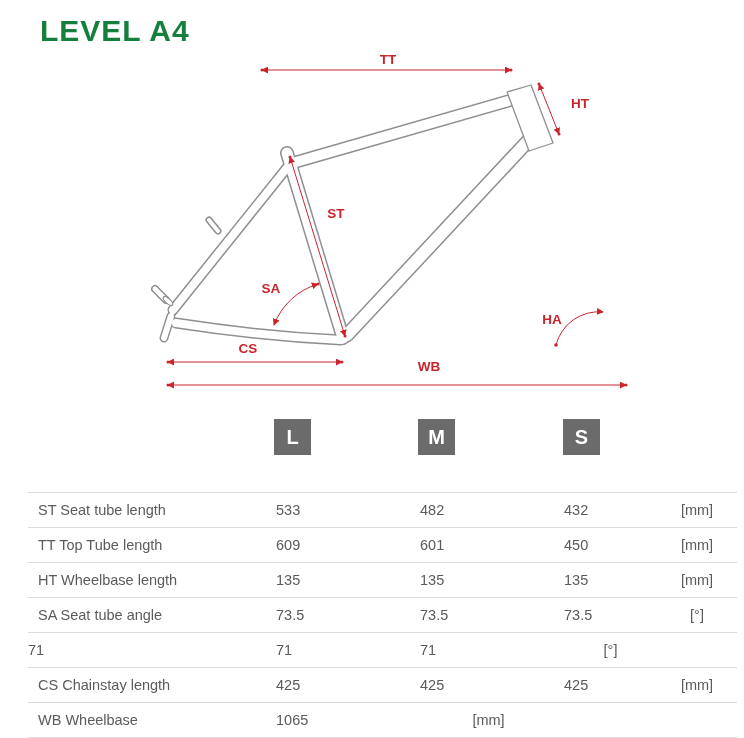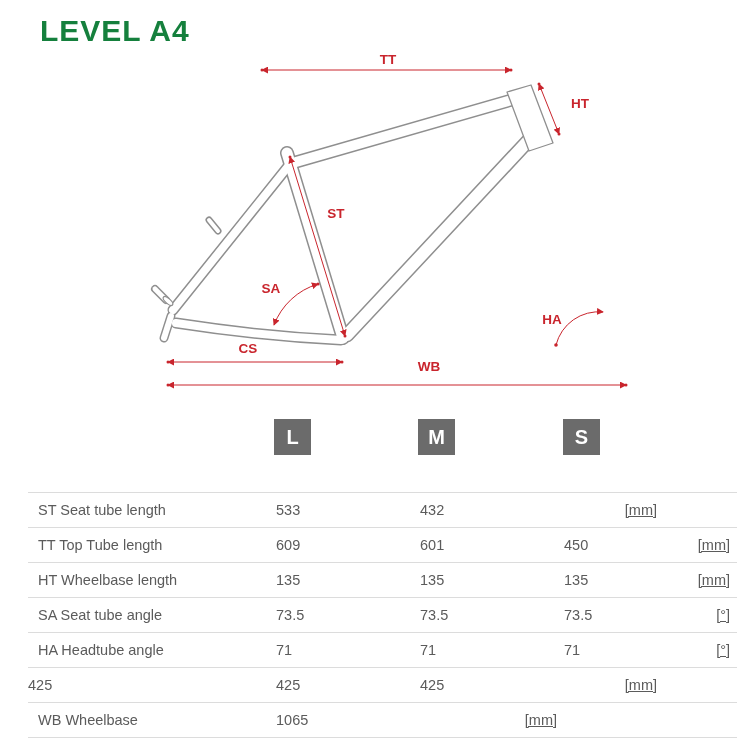--- a/index.html
+++ b/index.html
@@ -17,21 +17,21 @@
   .size-headers{position:absolute;left:0;top:419px;width:744px;height:36px;}
   .size-box{position:absolute;width:37px;height:36px;background:#6b6b6b;color:#ffffff;
             font-size:20px;font-weight:bold;text-align:center;line-height:36px;}
   .size-box.l{left:274px;} .size-box.m{left:418px;} .size-box.s{left:563px;}
   .geo-table{position:absolute;left:28px;top:492px;width:709px;}
   .geo-row{display:grid;grid-template-columns:248px 144px 144px 100px 1fr;
            height:34px;line-height:34px;border-top:1px solid #dcdcdc;
            font-size:14.5px;color:#5b5b5b;}
   .geo-row:last-child{border-bottom:1px solid #dcdcdc;}
   .geo-row .label{padding-left:10px;}
-  .geo-row .unit{text-align:right;padding-right:7px;text-decoration:underline;}
+  .geo-row .unit{text-align:center;padding-right:7px;}
 </style>
 </head>
 <body>
 
 <div class="page">
 
   <div class="title">LEVEL A4</div>
 
   <svg class="diagram" viewBox="0 0 744 405">
     <defs>
@@ -104,20 +104,21 @@
   <div class="size-headers">
     <div class="size-box l">L</div>
     <div class="size-box m">M</div>
     <div class="size-box s">S</div>
   </div>
 
   <div class="geo-table">
     <div class="geo-row">
       <div class="label">ST Seat tube length</div>
       <div class="val">533</div>
+      <div class="val">482</div>
       <div class="val">432</div>
       <div class="unit">[mm]</div>
     </div>
 
     <div class="geo-row">
       <div class="label">TT Top Tube length</div>
       <div class="val">609</div>
       <div class="val">601</div>
       <div class="val">450</div>
       <div class="unit">[mm]</div>
@@ -133,28 +134,28 @@
 
     <div class="geo-row">
       <div class="label">SA Seat tube angle</div>
       <div class="val">73.5</div>
       <div class="val">73.5</div>
       <div class="val">73.5</div>
       <div class="unit">[°]</div>
     </div>
 
     <div class="geo-row">
-      <div class="label">HA Headtube angle</div>
       <div class="val">71</div>
       <div class="val">71</div>
       <div class="val">71</div>
       <div class="unit">[°]</div>
     </div>
 
     <div class="geo-row">
+      <div class="label">CS Chainstay length</div>
       <div class="val">425</div>
       <div class="val">425</div>
       <div class="val">425</div>
       <div class="unit">[mm]</div>
     </div>
 
     <div class="geo-row">
       <div class="label">WB Wheelbase</div>
       <div class="val">1065</div>
       <div class="unit">[mm]</div>

